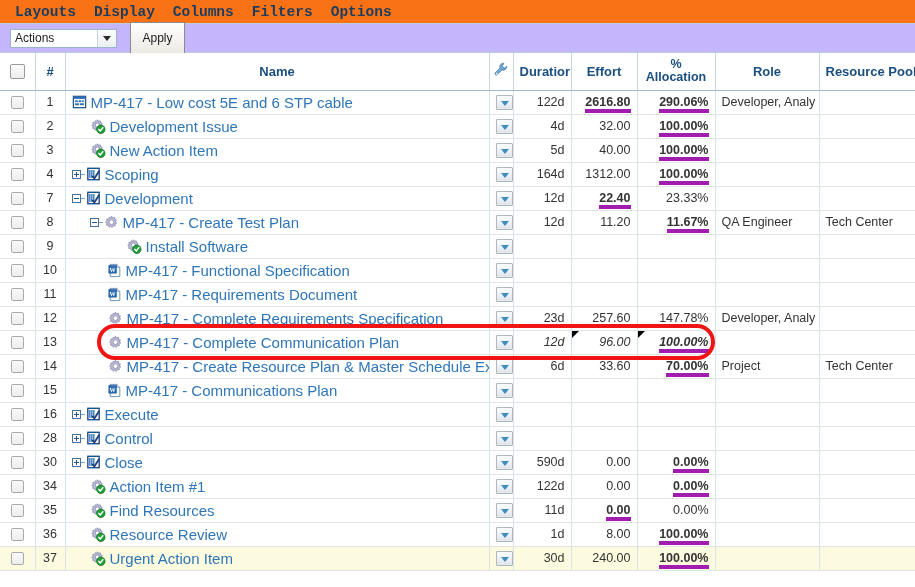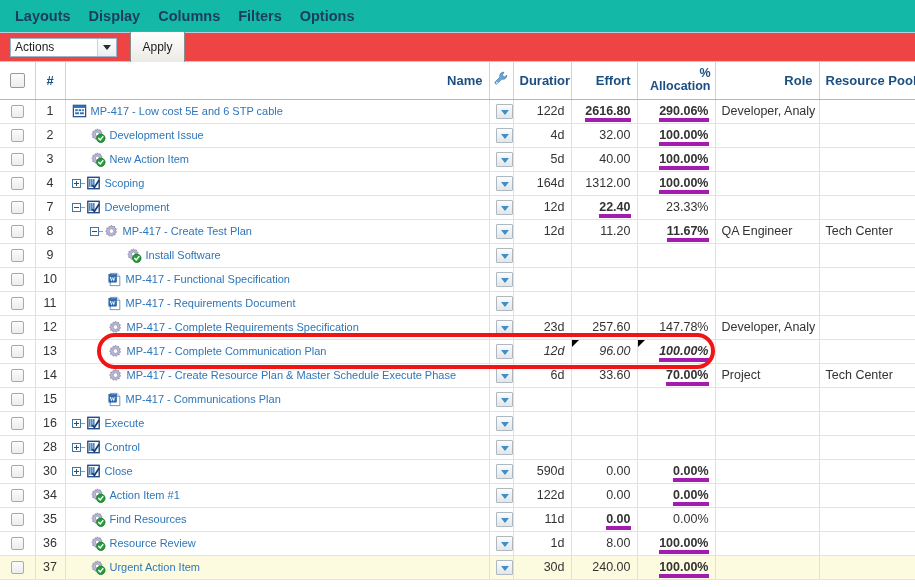--- a/index.html
+++ b/index.html
@@ -6,45 +6,46 @@
   html, body {
     margin: 0; padding: 0;
     width: 915px; height: 587px;
     background: #ffffff;
     font-family: "Liberation Sans", sans-serif;
     overflow: hidden;
   }
 
   
   #menubar {
-    height: 33px;
+    height: 24px;
     border-bottom: 1px solid #b9cfe0;
     display: flex;
     align-items: center;
     padding-left: 6px;
-    background: #14b8a6;
+    background: #f97316;
+    font-family: Liberation Mono, monospace;
   }
   .menu-item {
     font-size: 14.5px;
     color: #1b3c5e;
     font-weight: bold;
     padding: 3px 9px;
     cursor: pointer;
     white-space: nowrap;
   }
 
   
   #actionbar {
     height: 29px;
     border-bottom: 1px solid #b9cfe0;
     display: flex;
     align-items: center;
     padding-left: 10px;
     gap: 13px;
-    background: #ef4444;
+    background: #c4b5fd;
   }
   .select-wrap {
     position: relative;
     width: 107px; height: 19px;
     border: 1px solid #9ab6cc;
     background: #ffffff;
     display: flex;
     align-items: center;
     cursor: pointer;
   }
@@ -96,21 +97,21 @@
   #grid col.c-pool  { width: 96px; }
 
   #grid thead th {
     height: 37px;
     background: #ffffff;
     border-right: 1px solid #c5d5e2;
     border-bottom: 1px solid #9fbbd2;
     color: #1b4f82;
     font-weight: bold;
     font-size: 13px;
-    text-align: right;
+    text-align: center;
     padding: 0 6px;
     vertical-align: middle;
     overflow: hidden;
     white-space: nowrap;
   }
   #grid thead th.th-num { text-align: center; padding: 0; }
   #grid thead th.th-chk { text-align: center; padding: 0; }
   #grid thead th.th-tool { padding: 0; text-align: center; }
   #grid thead th.th-alloc {
     white-space: normal; line-height: 13px; font-size: 12.5px; padding: 0 4px;
@@ -205,21 +206,21 @@
   .ic-phase   { width: 15px; height: 14px; }
   
   .ic-gear    { width: 15px; height: 15px; }
   
   .ic-gearok  { width: 16px; height: 15px; }
   
   .ic-doc     { width: 14px; height: 15px; }
 
   .link {
     color: #2f76b8;
-    font-size: 11px;
+    font-size: 15px;
     text-decoration: none;
     cursor: pointer;
     white-space: nowrap;
   }
 
   .val { color: #333; }
   .uline { border-bottom: 4px solid #a21caf; padding-bottom: 0px; font-weight: bold; }
   .ital { font-style: italic; }
   
   .corner {

